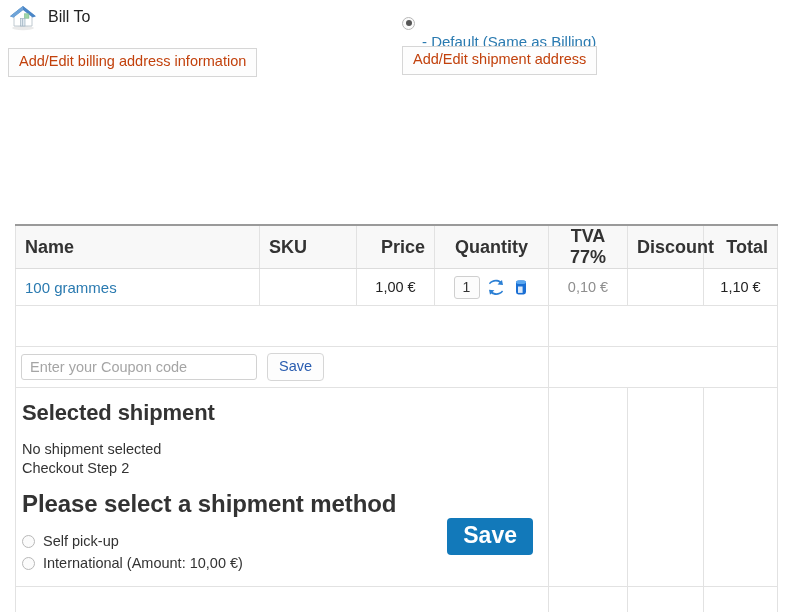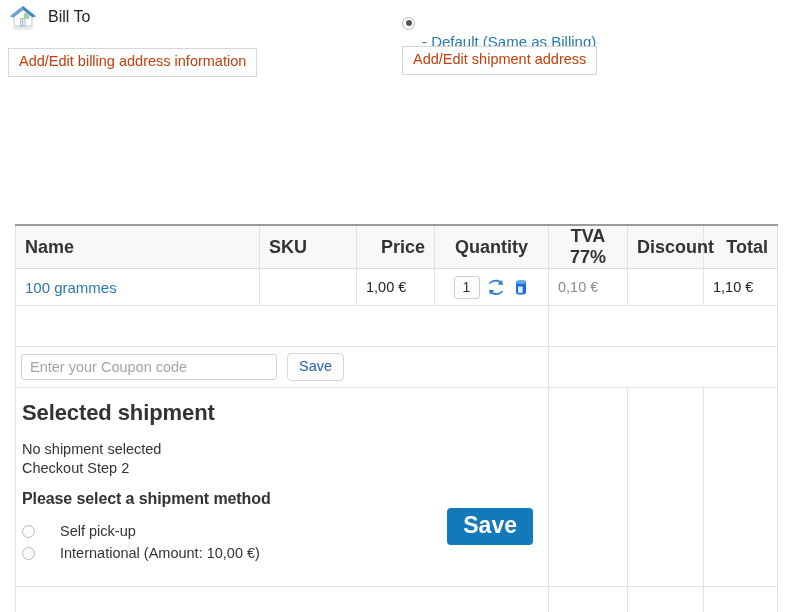--- a/index.html
+++ b/index.html
@@ -134,21 +134,21 @@
   }
   th.c-name   { text-align: left; }
   th.c-sku    { text-align: left; }
   th.c-price  { text-align: right; }
   th.c-qty    { text-align: center; }
   th.c-tva    { text-align: center; color: #9a9a9a; font-weight: bold; }
   th.c-disc   { text-align: center; color: #9a9a9a; font-weight: bold; }
   th.c-total  { text-align: right; }
 
   td.cell { height: 36px; padding: 0 9px; }
-  td.t-right  { text-align: left; }
+  td.t-right  { text-align: center; }
   td.t-left   { text-align: left; }
   td.muted    { color: #8e8e8e; }
 
   .qty-wrap {
     display: flex;
     align-items: center;
     justify-content: center;
     gap: 7px;
   }
   .qty-input {
@@ -176,21 +176,21 @@
   tr.coupon td { height: 40px; }
   tr.blank td  { height: 28px; }
 
   .coupon-row-inner {
     display: flex;
     align-items: center;
     gap: 10px;
     padding: 0 5px;
   }
   .coupon-input {
-    width: 256px;
+    width: 236px;
     height: 26px;
     border: 1px solid #d2d2d2;
     border-radius: 3px;
     background: #fff;
     font-size: 14.5px;
     font-family: "Liberation Sans", sans-serif;
     color: #333;
     padding: 0 8px;
     box-sizing: border-box;
   }
@@ -220,31 +220,31 @@
     margin: 0 0 14px 0;
     letter-spacing: -0.1px;
   }
   .ship-note {
     font-size: 14.5px;
     color: #333;
     line-height: 19px;
     margin-bottom: 12px;
   }
   .ship-h2 {
-    font-size: 16px;
+    font-size: 24px;
     font-weight: bold;
     color: #333;
     margin: 0 0 12px 0;
     letter-spacing: -0.1px;
   }
   .ship-methods { position: relative; }
   .method {
     display: flex;
     align-items: center;
-    gap: 25px;
+    gap: 8px;
     height: 22px;
     font-size: 14.5px;
     color: #333;
   }
   .btn-save-primary {
     position: absolute;
     right: 9px;
     top: -12px;
     background: #1279ba;
     border: none;

